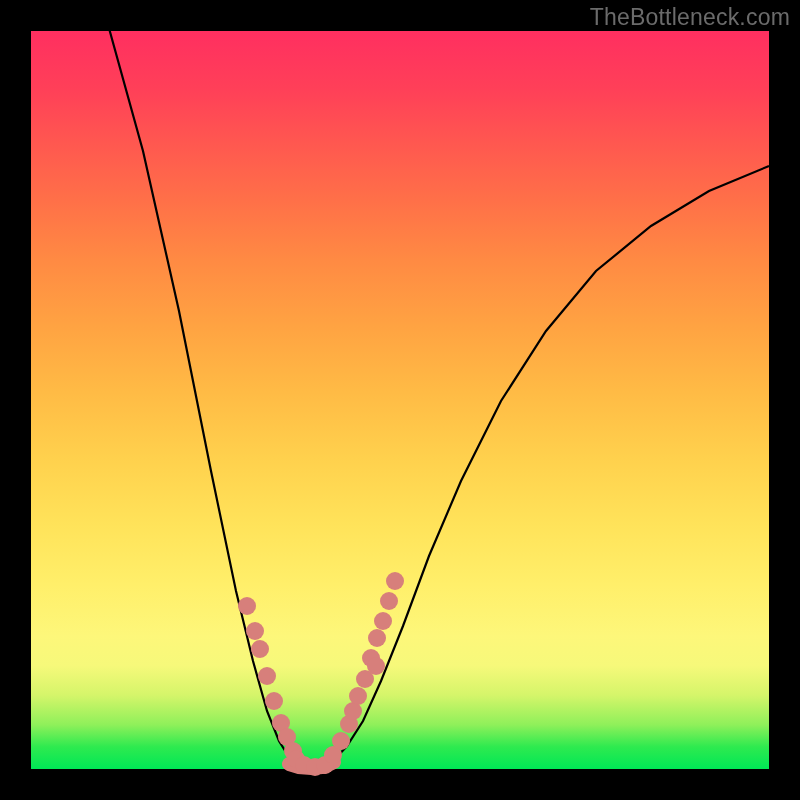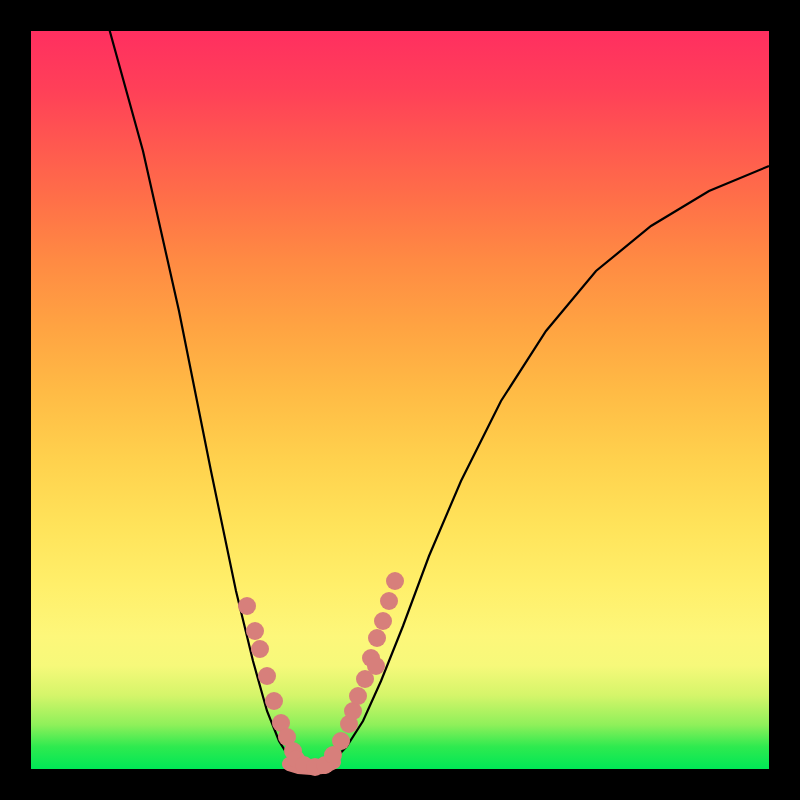--- a/index.html
+++ b/index.html
@@ -94,14 +94,15 @@
           <circle cx="346" cy="607" r="9" fill="#d77f7b"></circle>
           <circle cx="352" cy="590" r="9" fill="#d77f7b"></circle>
           <circle cx="358" cy="570" r="9" fill="#d77f7b"></circle>
           <circle cx="364" cy="550" r="9" fill="#d77f7b"></circle>
           <circle cx="345" cy="635" r="9" fill="#d77f7b"></circle>
         </g>
     </svg>
 
   </div>
 
+  <div class="watermark">TheBottleneck.com</div>
 
 </div>
 
 </body></html>

